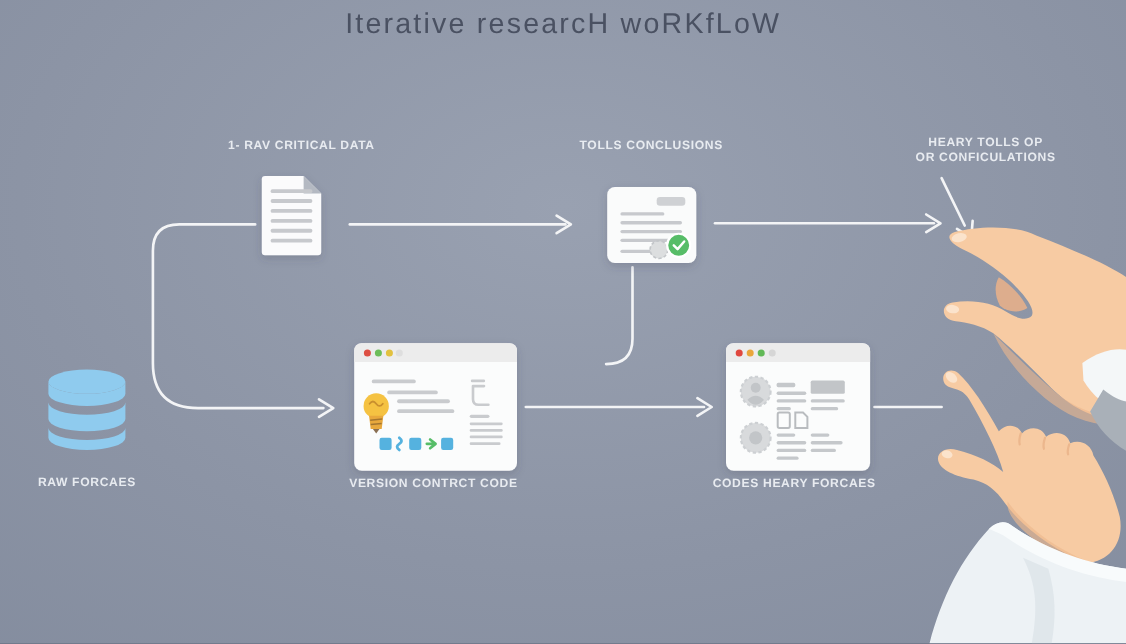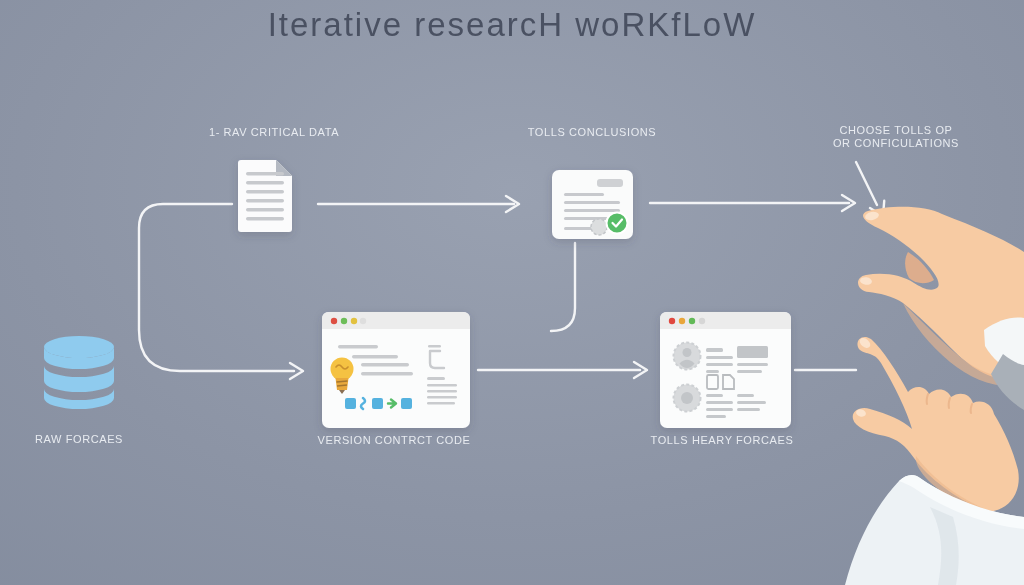--- a/index.html
+++ b/index.html
@@ -4,26 +4,26 @@
 <style>
   html,body{margin:0;padding:0;background:#6d7486;}
   .stage{
     position:relative;width:1024px;height:585px;overflow:hidden;
     background:radial-gradient(ellipse 900px 600px at 50% 32%, #99A1B1 0%, #8C94A5 55%, #828B9D 100%);
     font-family:"Liberation Sans", sans-serif;
   }
   .stage svg{position:absolute;inset:0;}
   .title{
     position:absolute;top:6px;left:0;width:100%;text-align:center;
-    font-size:33px;letter-spacing:2px;color:#4A5162;font-weight:400;
+    font-size:26px;letter-spacing:2px;color:#4A5162;font-weight:400;
     font-family:"Liberation Sans", sans-serif;
   }
   .label{
     position:absolute;transform:translateX(-50%);
-    font-size:11px;font-weight:400;letter-spacing:.6px;line-height:13px;
+    font-size:11px;font-weight:700;letter-spacing:.6px;line-height:13px;
     color:#EFF2F6;opacity:.93;white-space:nowrap;text-align:center;
   }
 </style>
 </head>
 <body>
 
 <div class="stage">
 
   <svg viewBox="0 0 1024 585" width="1024" height="585">
     <defs>
@@ -247,23 +247,23 @@
     </g>
   </svg>
 
   <div class="title">Iterative researcH woRKfLoW</div>
 
   <div class="label" style="left:274px;top:126px;">1- RAV CRITICAL DATA</div>
 
   <div class="label" style="left:592px;top:126px;">TOLLS CONCLUSIONS</div>
 
   <div class="label" style="left:896px;top:124px;">
-    <span style="display:block;">CHOOSE TOLLS OP</span>
+    <span style="display:block;">HEARY TOLLS OP</span>
     <span style="display:block;">OR CONFICULATIONS</span>
   </div>
 
   <div class="label" style="left:79px;top:433px;">RAW FORCAES</div>
 
   <div class="label" style="left:394px;top:434px;text-align:center;">VERSION CONTRCT CODE</div>
 
-  <div class="label" style="left:722px;top:434px;">TOLLS HEARY FORCAES</div>
+  <div class="label" style="left:722px;top:434px;">CODES HEARY FORCAES</div>
 
 </div>
 
 </body></html>

